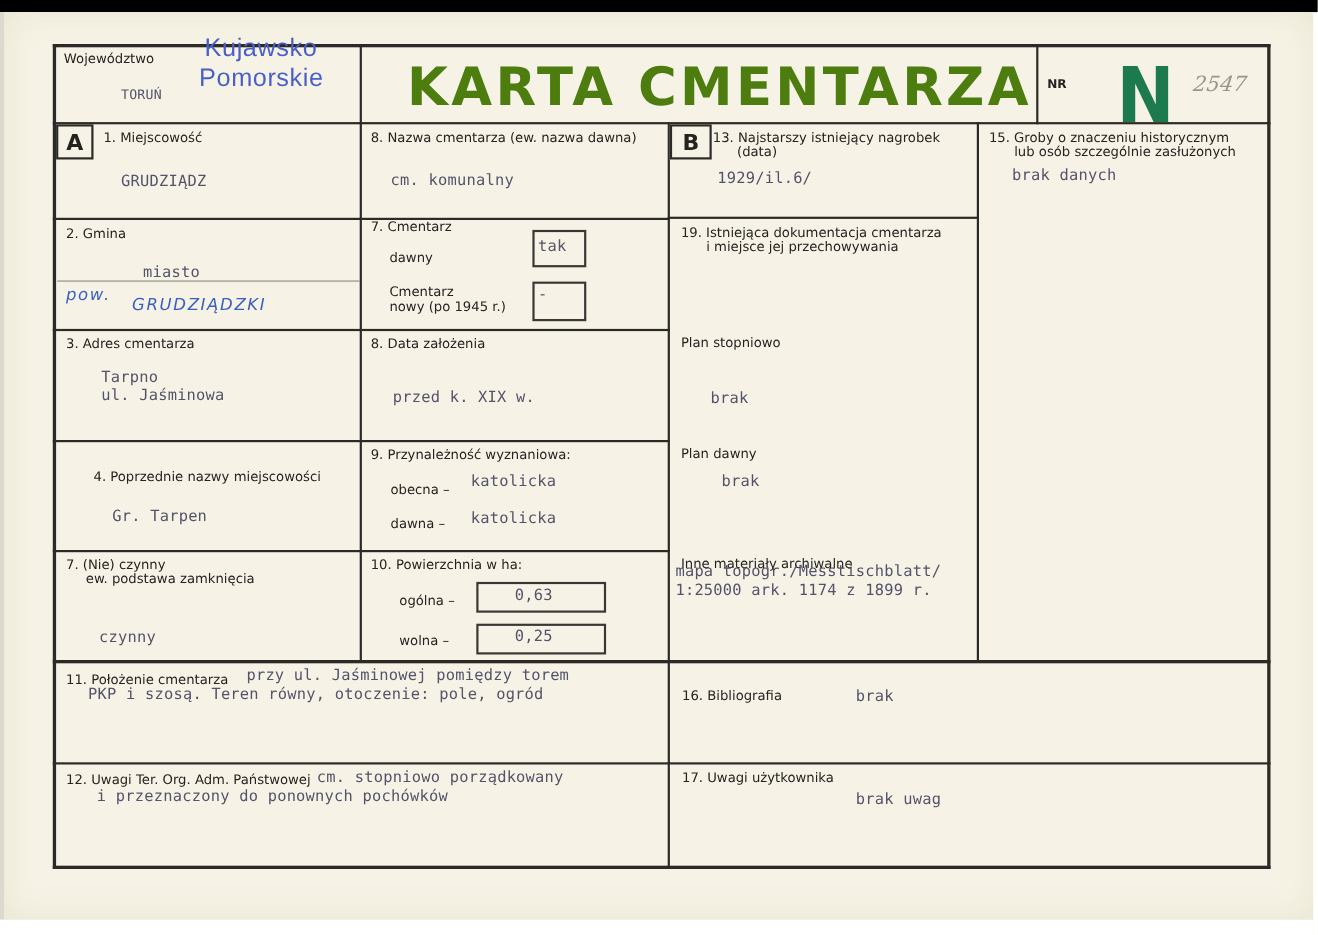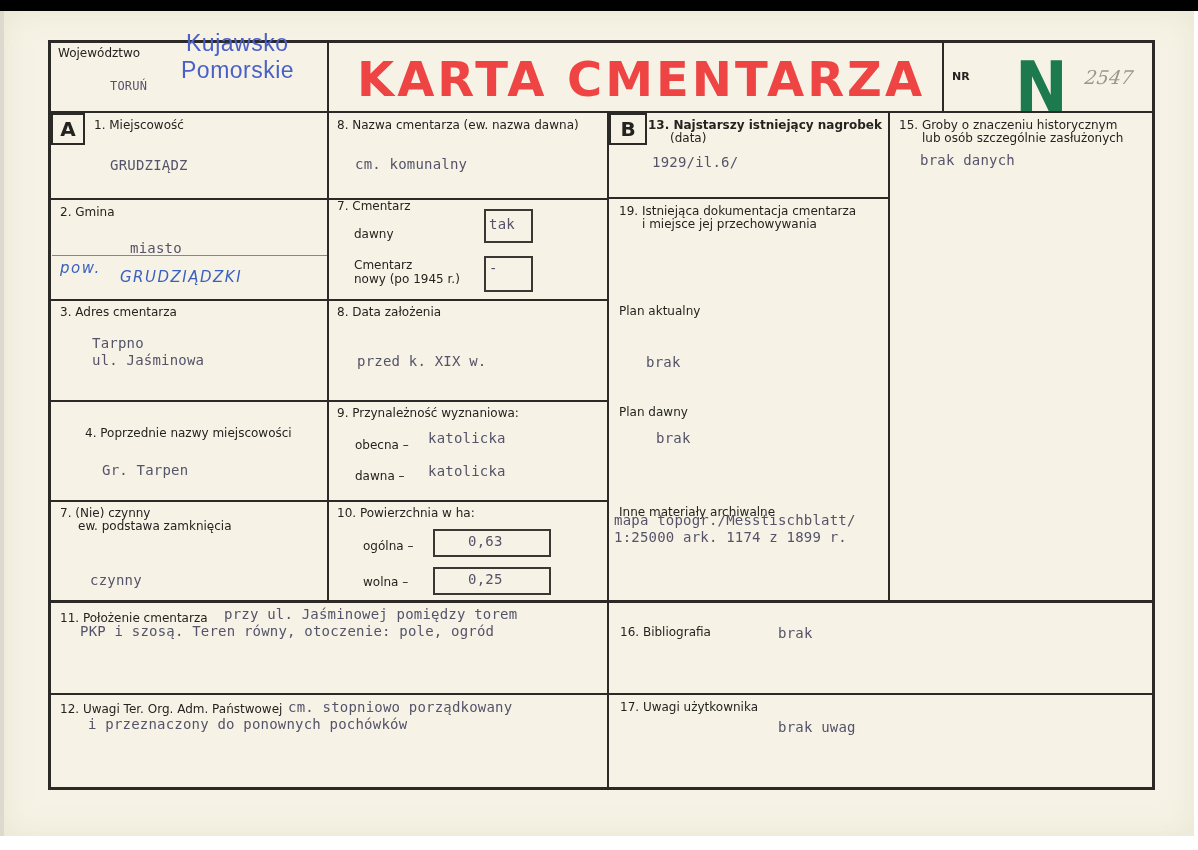--- a/index.html
+++ b/index.html
@@ -5,21 +5,21 @@
   html, body { margin:0; padding:0; }
   body { width:1198px; height:850px; position:relative; background:#ffffff; overflow:hidden;
          font-family:"DejaVu Sans", sans-serif; }
   .topbar { position:absolute; left:0; top:0; width:1198px; height:11px; background:#000; }
   .paper { position:absolute; left:4px; top:11px; width:1190px; height:825px; background:#f6f3e6;
            box-shadow: inset 0 0 30px rgba(200,190,150,0.25); }
   .leftedge { position:absolute; left:0; top:11px; width:4px; height:825px; background:#dcd9cf; }
   .line { position:absolute; background:#2c2a27; }
   .lbl { position:absolute; font-family:"DejaVu Sans", sans-serif; font-size:12px; color:#252320; line-height:14px; white-space:nowrap; }
   .tw  { position:absolute; font-family:"DejaVu Sans Mono", "Liberation Mono", monospace; font-size:14px; color:#55536a; line-height:17px; white-space:pre; letter-spacing:0.2px; }
-  .title { position:absolute; left:357px; top:51px; font-family:"DejaVu Sans", sans-serif; font-weight:bold; font-size:48px; letter-spacing:3px; color:#ef4444; line-height:56px; }
+  .title { position:absolute; left:370px; top:51px; font-family:"DejaVu Sans", sans-serif; font-weight:bold; font-size:48px; letter-spacing:3px; color:#4d7c0f; line-height:56px; }
   .stamp { position:absolute; font-family:"Liberation Sans", sans-serif; font-size:23px; color:#4a60c8; line-height:26px; letter-spacing:0.5px; }
   .hand-blue { position:absolute; font-family:"DejaVu Sans", sans-serif; font-style:italic; color:#3a5fc0; font-size:15px; letter-spacing:1.5px; }
   .letterbox { position:absolute; border:2px solid #2c2a27; background:#f6f3e6; font-weight:bold; font-size:20px; color:#252320; text-align:center; line-height:28px; }
   .box { position:absolute; border:2px solid #3a3835;padding-left:13px; }
   .big-n { position:absolute; left:1012px; top:52px; font-family:"DejaVu Sans", sans-serif; font-weight:bold; font-size:70px; color:#1c7a4e; line-height:70px; transform:scaleX(0.9); }
   .pencil { position:absolute; left:1085px; top:66px; font-family:"DejaVu Serif", serif; font-style:italic; font-size:19px; color:#9a968c; transform:skewX(-8deg); }
 </style>
 </head>
 <body>
 
@@ -115,27 +115,27 @@
 <div class="lbl" style="left:363px;top:539px;">ogólna –</div>
 <div class="box" style="left:433px;top:529px;width:101px;height:24px;">
   <span class="tw" style="left:33px;top:2px;">0,63</span>
 </div>
 <div class="lbl" style="left:363px;top:575px;">wolna –</div>
 <div class="box" style="left:433px;top:567px;width:101px;height:24px;">
   <span class="tw" style="left:33px;top:2px;">0,25</span>
 </div>
 
 <div class="letterbox" style="left:609px;top:113px;width:34px;height:28px;">B</div>
-<div class="lbl" style="left:648px;top:118px;font-weight:bold;">13. Najstarszy istniejący nagrobek</div>
+<div class="lbl" style="left:648px;top:118px;">13. Najstarszy istniejący nagrobek</div>
 <div class="lbl" style="left:670px;top:131px;">(data)</div>
 <div class="tw" style="left:652px;top:154px;">1929/il.6/</div>
 
 <div class="lbl" style="left:619px;top:204px;">19. Istniejąca dokumentacja cmentarza</div>
 <div class="lbl" style="left:642px;top:217px;">i miejsce jej przechowywania</div>
-<div class="lbl" style="left:619px;top:304px;">Plan aktualny</div>
+<div class="lbl" style="left:619px;top:304px;">Plan stopniowo</div>
 <div class="tw" style="left:646px;top:354px;">brak</div>
 <div class="lbl" style="left:619px;top:405px;">Plan dawny</div>
 <div class="tw" style="left:656px;top:430px;">brak</div>
 <div class="lbl" style="left:619px;top:505px;">Inne materiały archiwalne</div>
 <div class="tw" style="left:614px;top:512px;">mapa topogr./Messtischblatt/</div>
 <div class="tw" style="left:614px;top:529px;">1:25000 ark. 1174 z 1899 r.</div>
 
 <div class="lbl" style="left:899px;top:118px;">15. Groby o znaczeniu historycznym</div>
 <div class="lbl" style="left:922px;top:131px;">lub osób szczególnie zasłużonych</div>
 <div class="tw" style="left:920px;top:152px;">brak danych</div>

